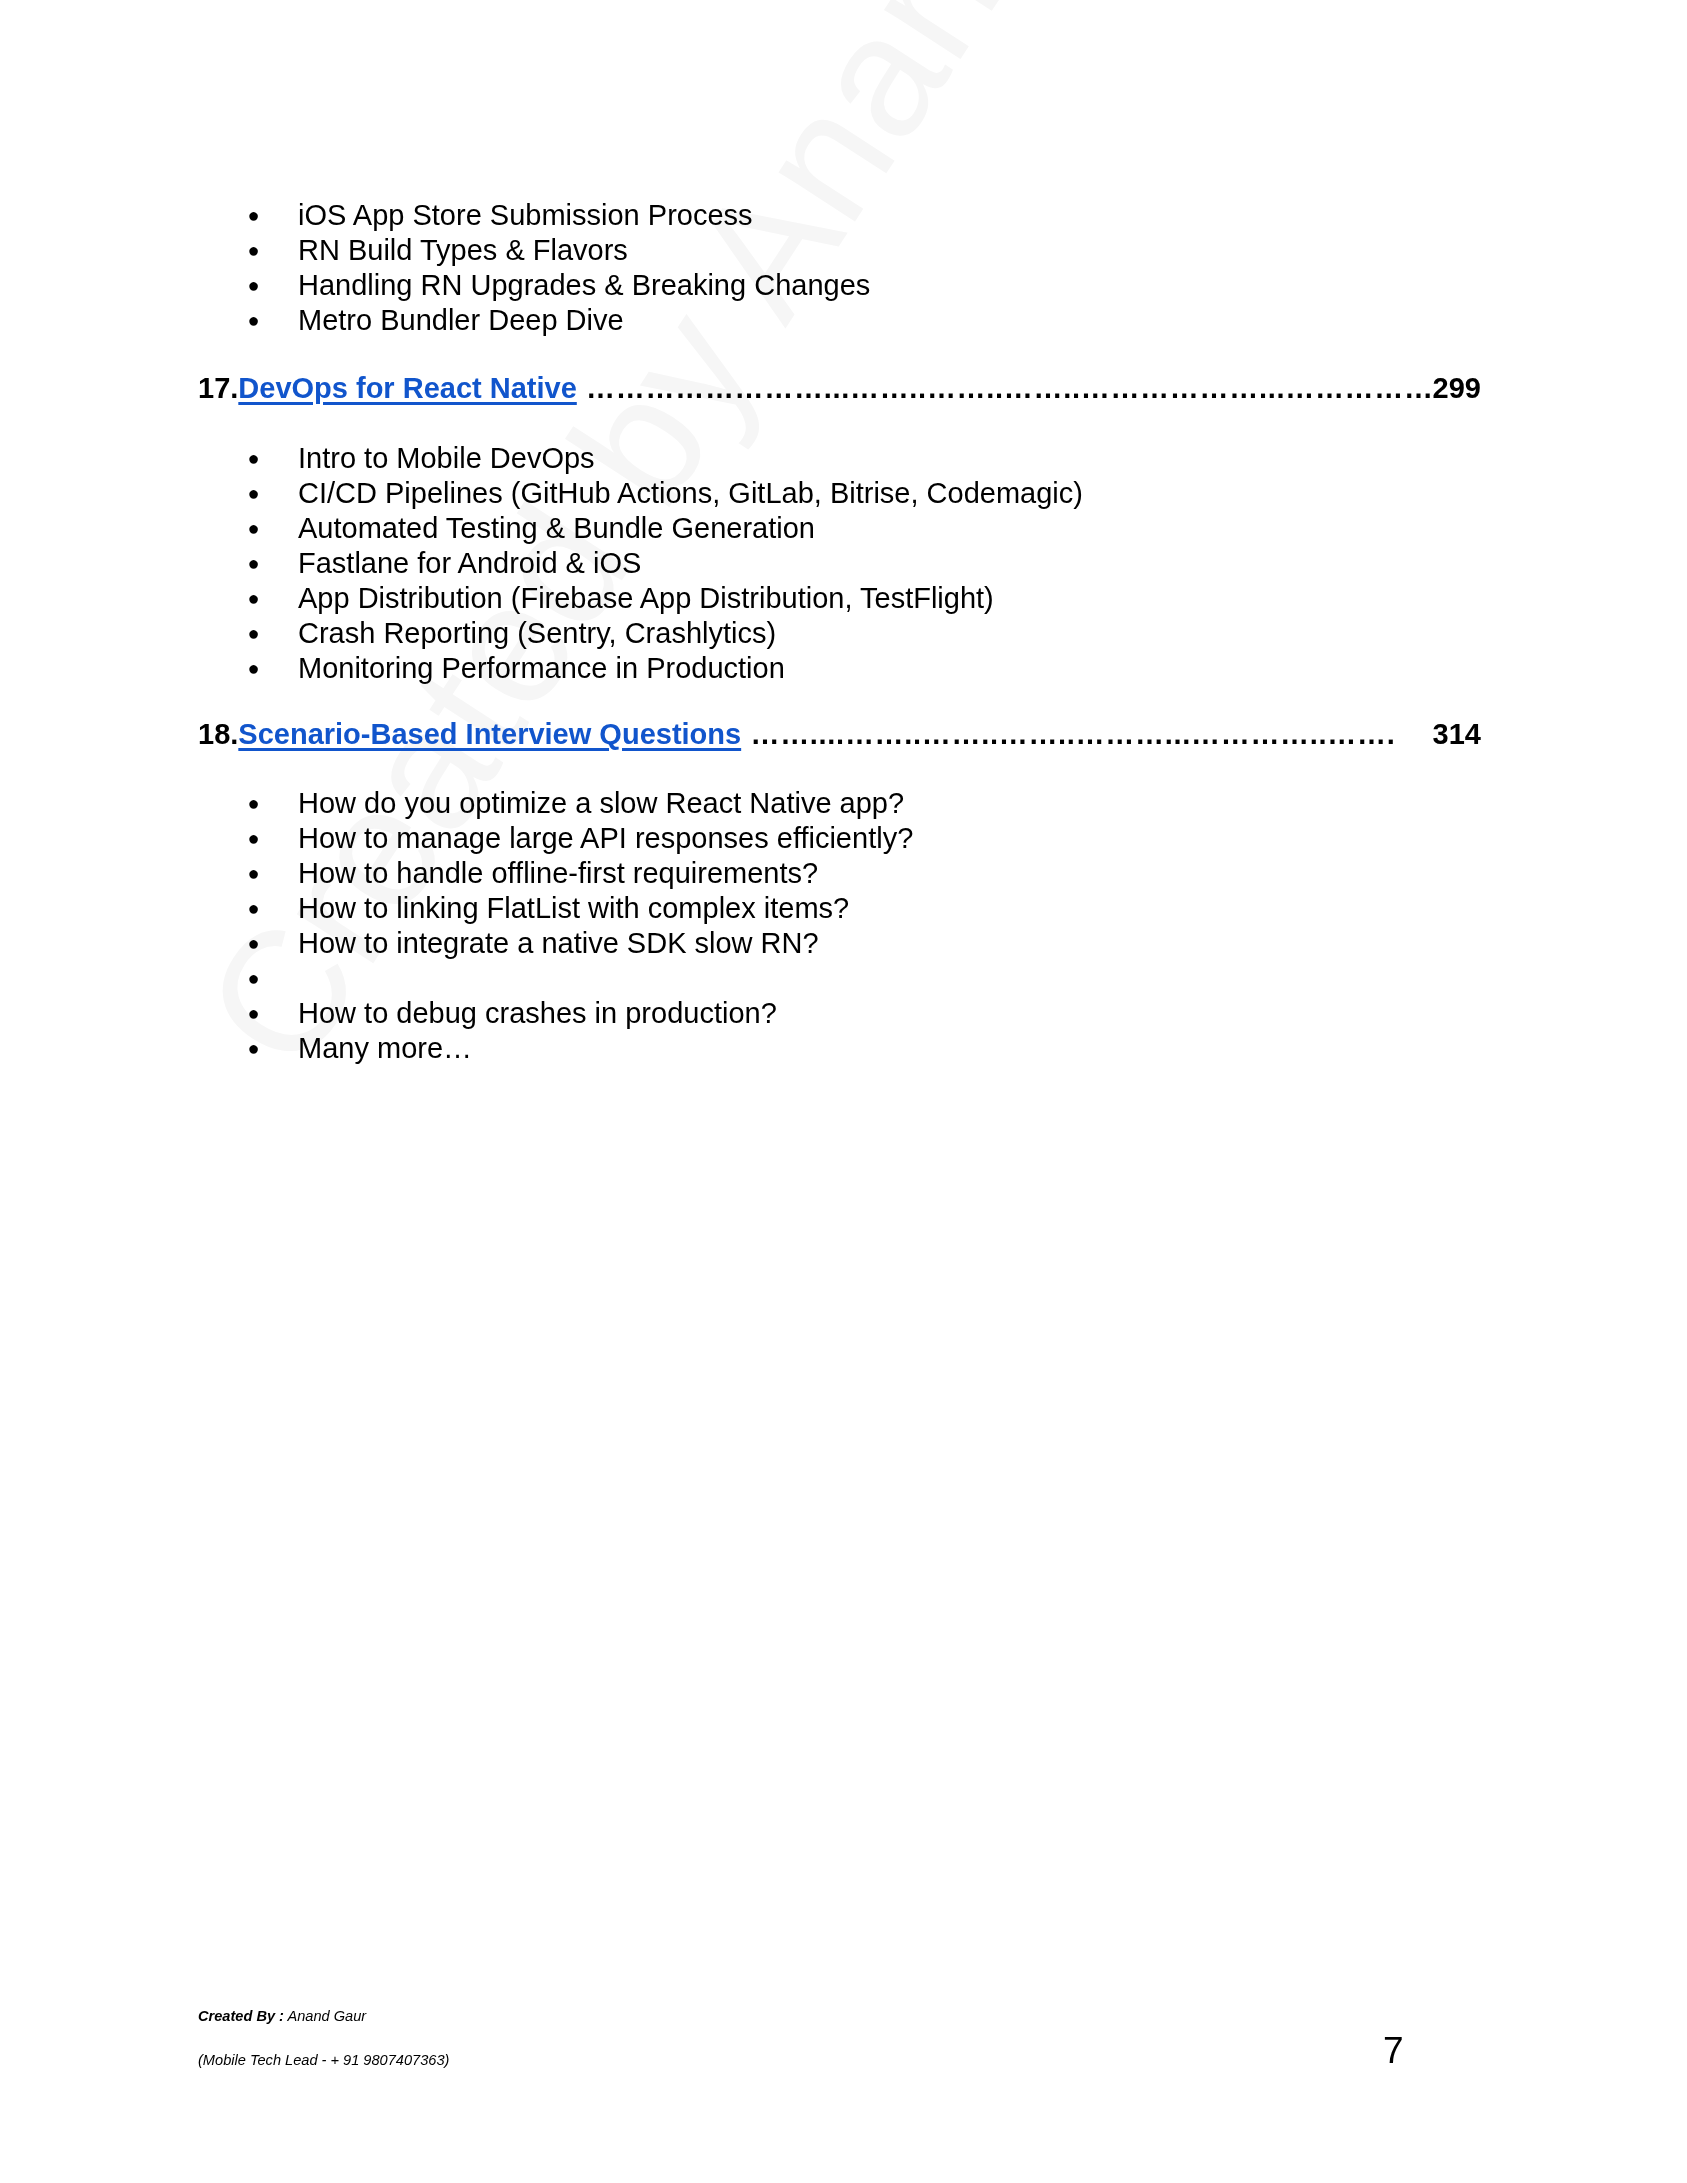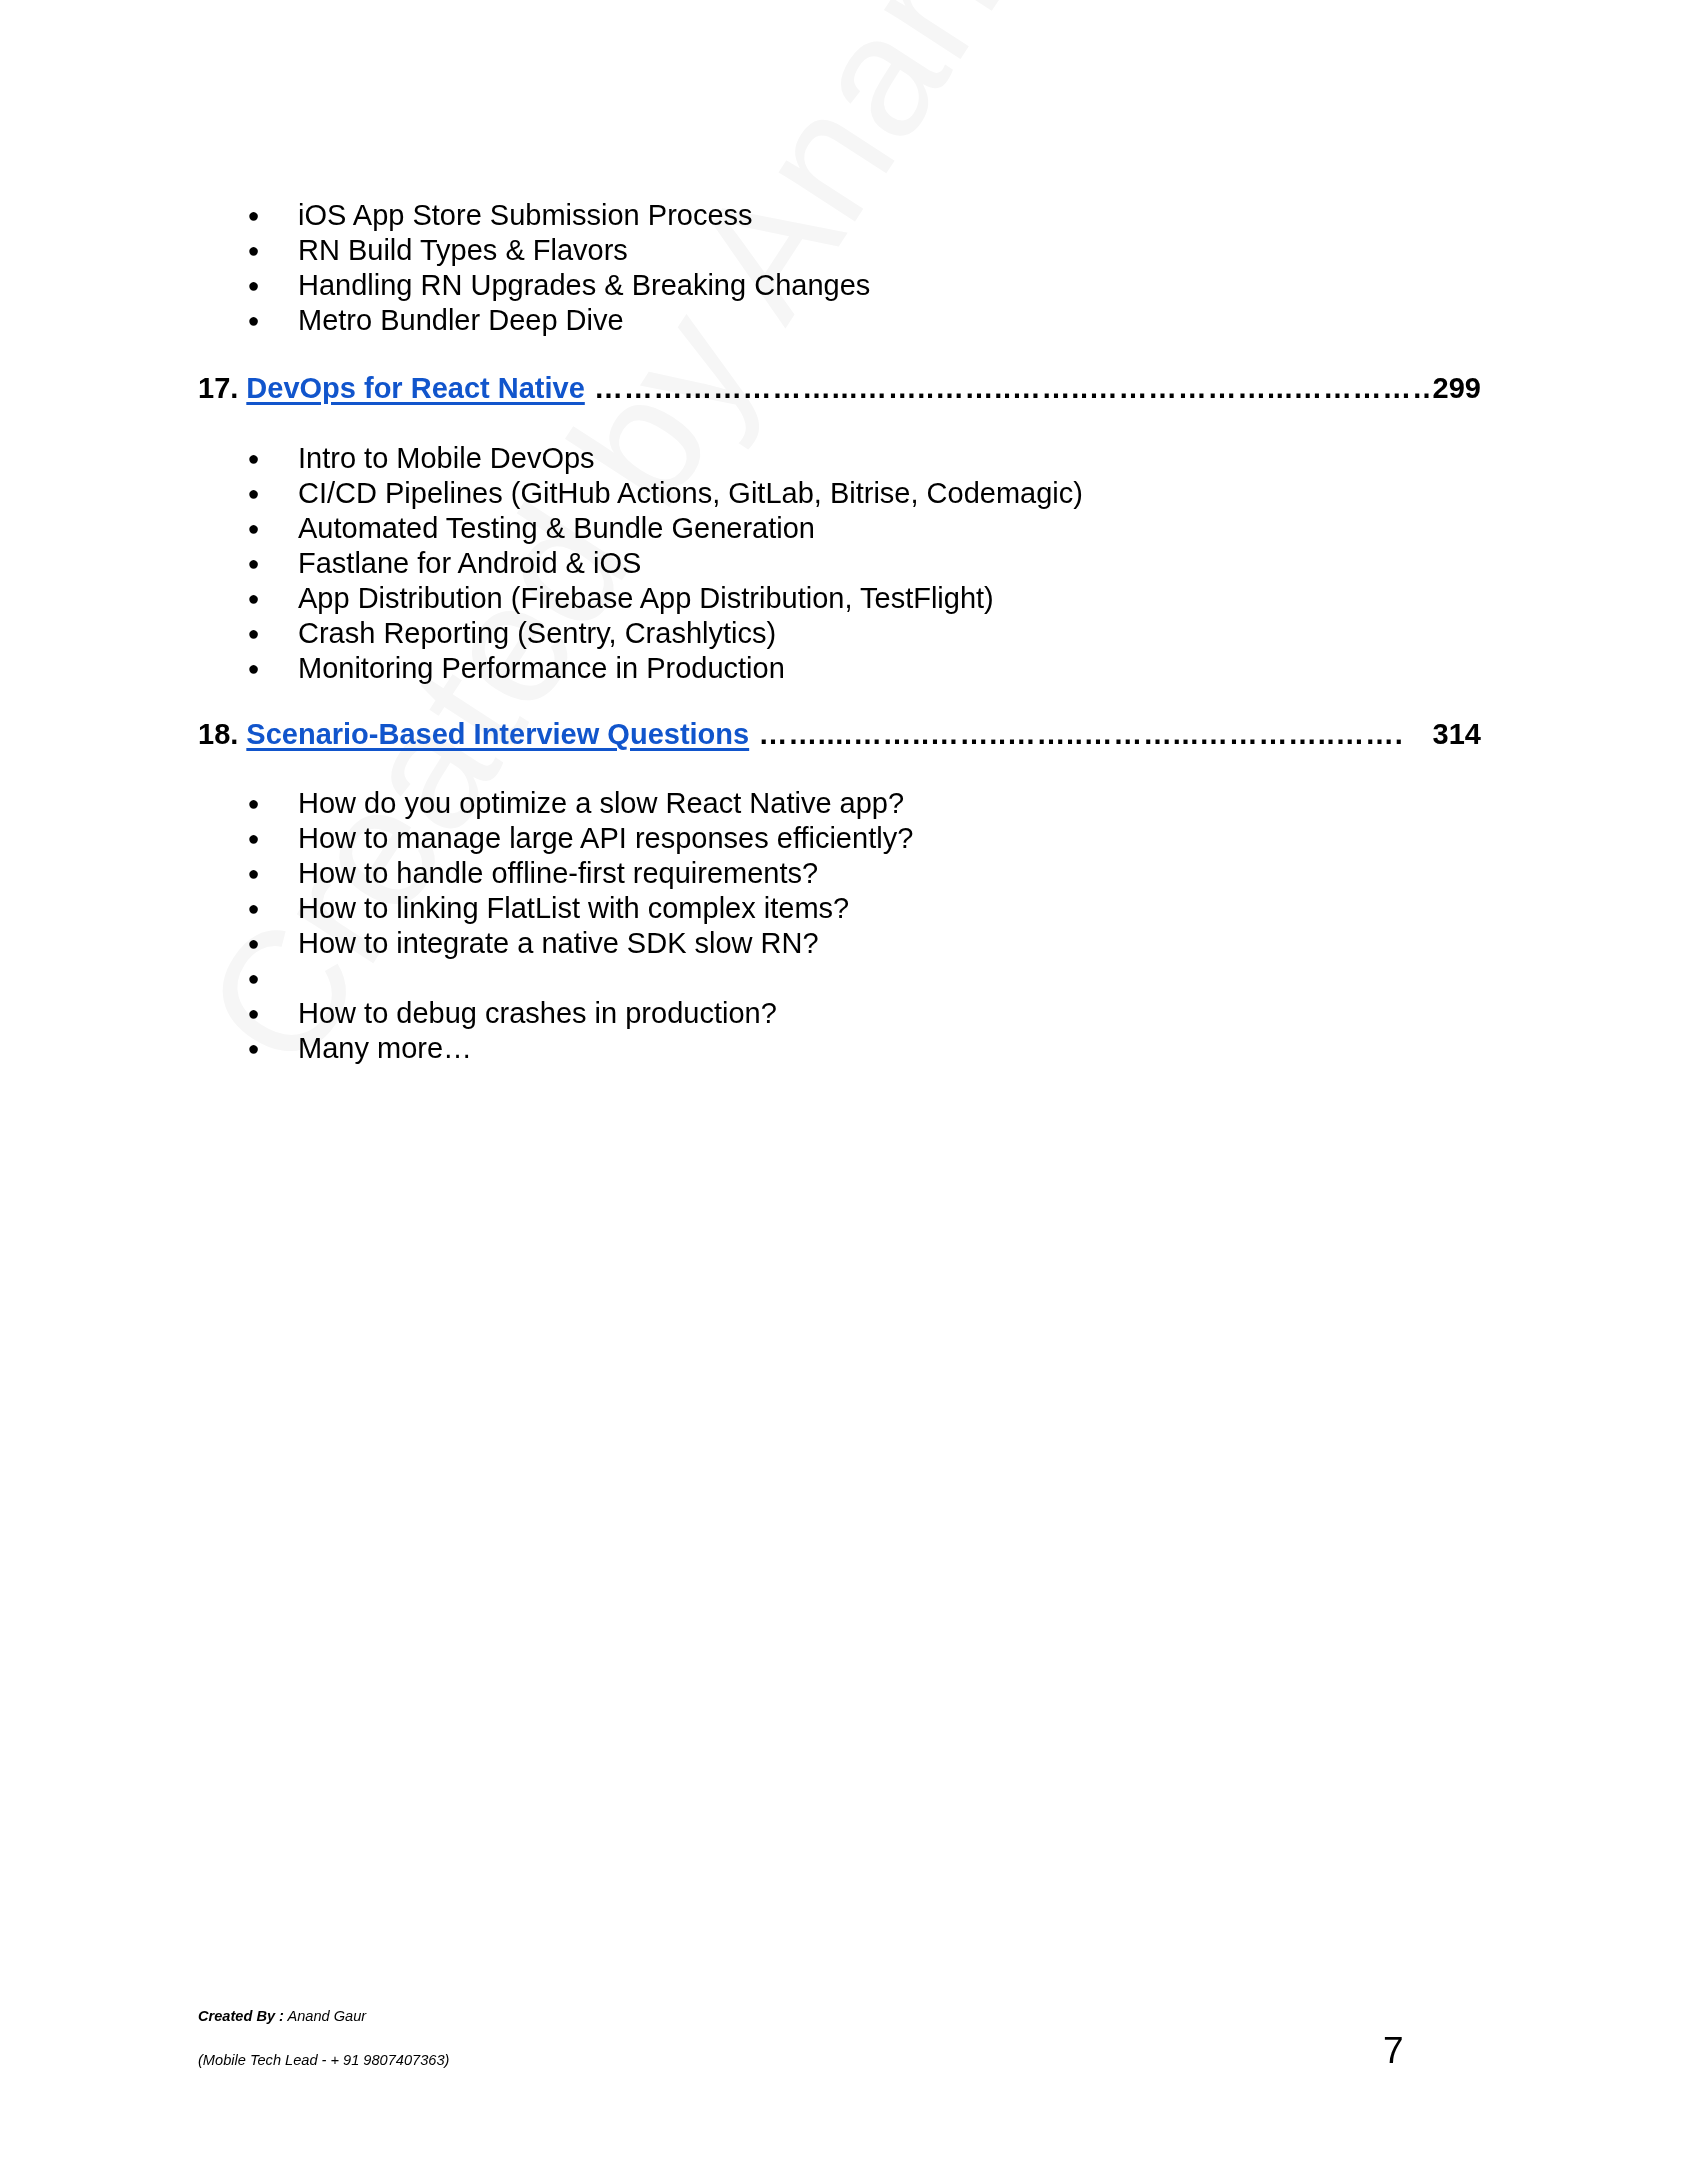--- a/index.html
+++ b/index.html
@@ -63,21 +63,21 @@
       left: 198px;
       width: 1283px;
       font-size: 29px;
       font-weight: bold;
       line-height: 37px;
       height: 37px;
       display: flex;
       align-items: baseline;
       white-space: nowrap;
     }
-    .toc-entry .num { margin-right: 8px; }
+    .toc-entry .num { }
     .toc-entry .link {
       color: #1155cc;
       text-decoration: underline;
       text-decoration-thickness: 2.6px;
       text-underline-offset: 4px;
     }
     .toc-entry .dots {
       flex: 1 1 auto;
       overflow: hidden;
       margin: 0 2.6px 0 9.3px;

